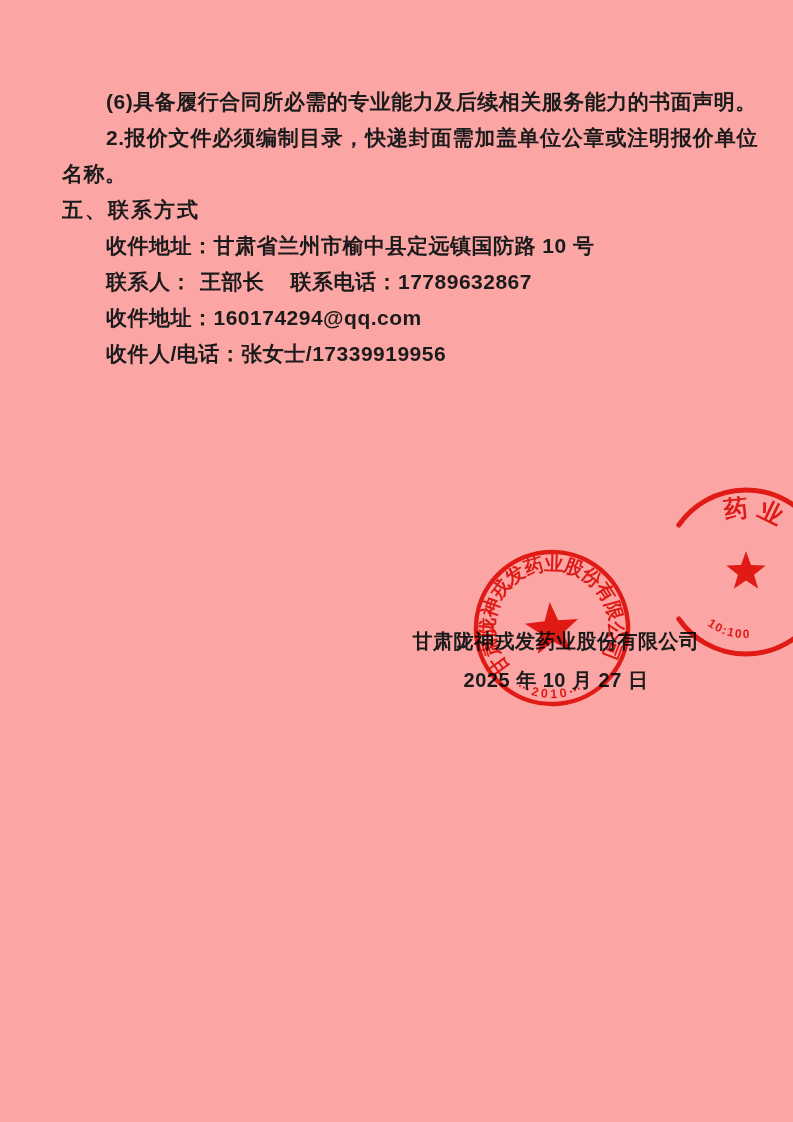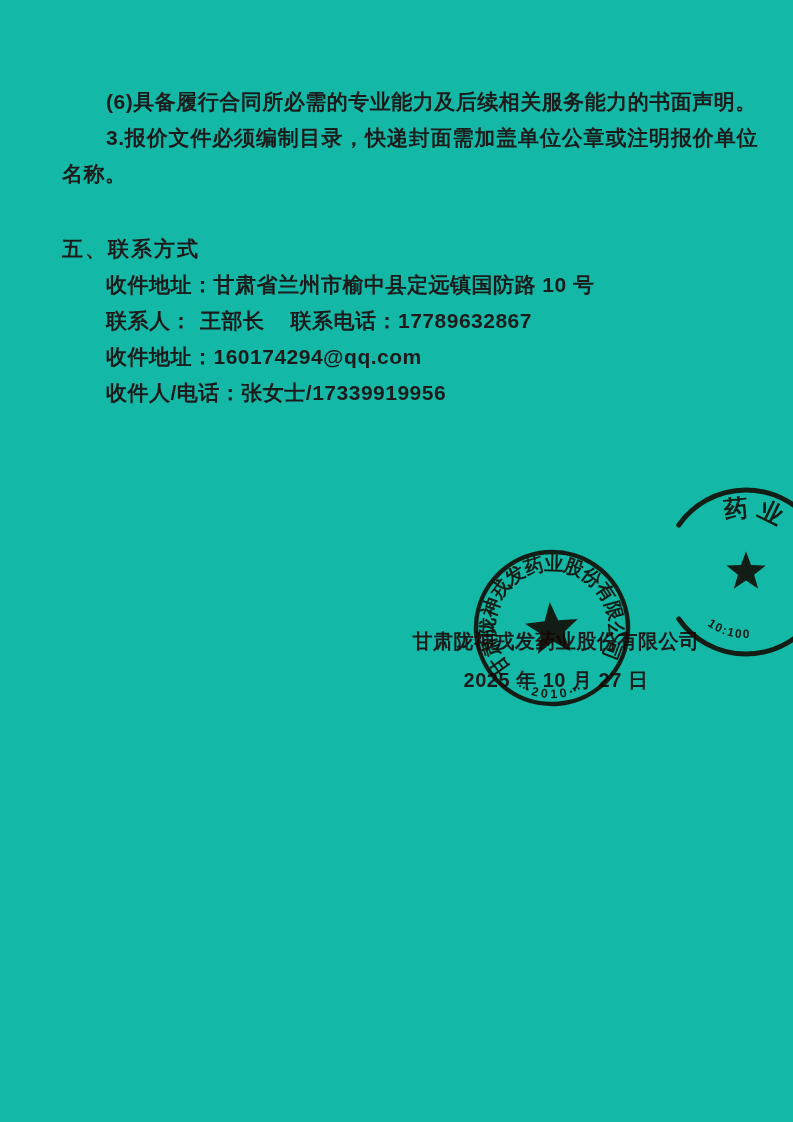--- a/index.html
+++ b/index.html
@@ -1,37 +1,37 @@
 <!DOCTYPE html>
 <html><head>
 <meta charset="utf-8">
 <style>
   html, body { margin: 0; padding: 0; background: #ffffff; }
   .page {
     position: relative;
     width: 793px;
     height: 1122px;
-    background: #14b8a6;
+    background: #fca5a5;
     overflow: hidden;
     font-family: "Liberation Sans", sans-serif;
     color: #1b1b1b;
   }
   .body-text {
     position: absolute;
     left: 62px;
     top: 84px;
     width: 696px;
     font-size: 21px;
     line-height: 36px;
     font-weight: 600;
     text-align: justify;
     letter-spacing: 0.5px;
   }
   .body-text p { margin: 0; text-indent: 44px; }
-  .body-text p.heading { font-weight: 800; text-indent: 0; letter-spacing: 2px; margin-top: 39px; }
+  .body-text p.heading { font-weight: 800; text-indent: 0; letter-spacing: 2px; }
   .contact-line .gap-wide { display: inline-block; width: 26px; }
   .contact-line .gap-small { display: inline-block; width: 8px; }
   .signature {
     position: absolute;
     left: 408px;
     top: 622px;
     width: 296px;
     text-align: center;
     font-size: 20px;
     line-height: 39px;
@@ -48,21 +48,21 @@
   .seal-edge { left: 656px; top: 468px; }
   .seal text { font-family: "Liberation Sans", sans-serif; font-weight: 700; }
 </style>
 </head>
 <body>
 
 <div class="page">
 
   <div class="body-text">
     <p>(6)具备履行合同所必需的专业能力及后续相关服务能力的书面声明。</p>
-    <p>3.报价文件必须编制目录，快递封面需加盖单位公章或注明报价单位名称。</p>
+    <p>2.报价文件必须编制目录，快递封面需加盖单位公章或注明报价单位名称。</p>
 
     <p class="heading">五、联系方式</p>
 
 
     <p class="contact-line"><span>收件地址：</span><span>甘肃省兰州市榆中县定远镇国防路 10 号</span></p>
 
     <p class="contact-line"><span>联系人：</span><span class="gap-small"></span><span>王部长</span><span class="gap-wide"></span><span>联系电话：</span><span>17789632867</span></p>
 
     <p class="contact-line"><span>收件地址：</span><span>160174294@qq.com</span></p>
 

